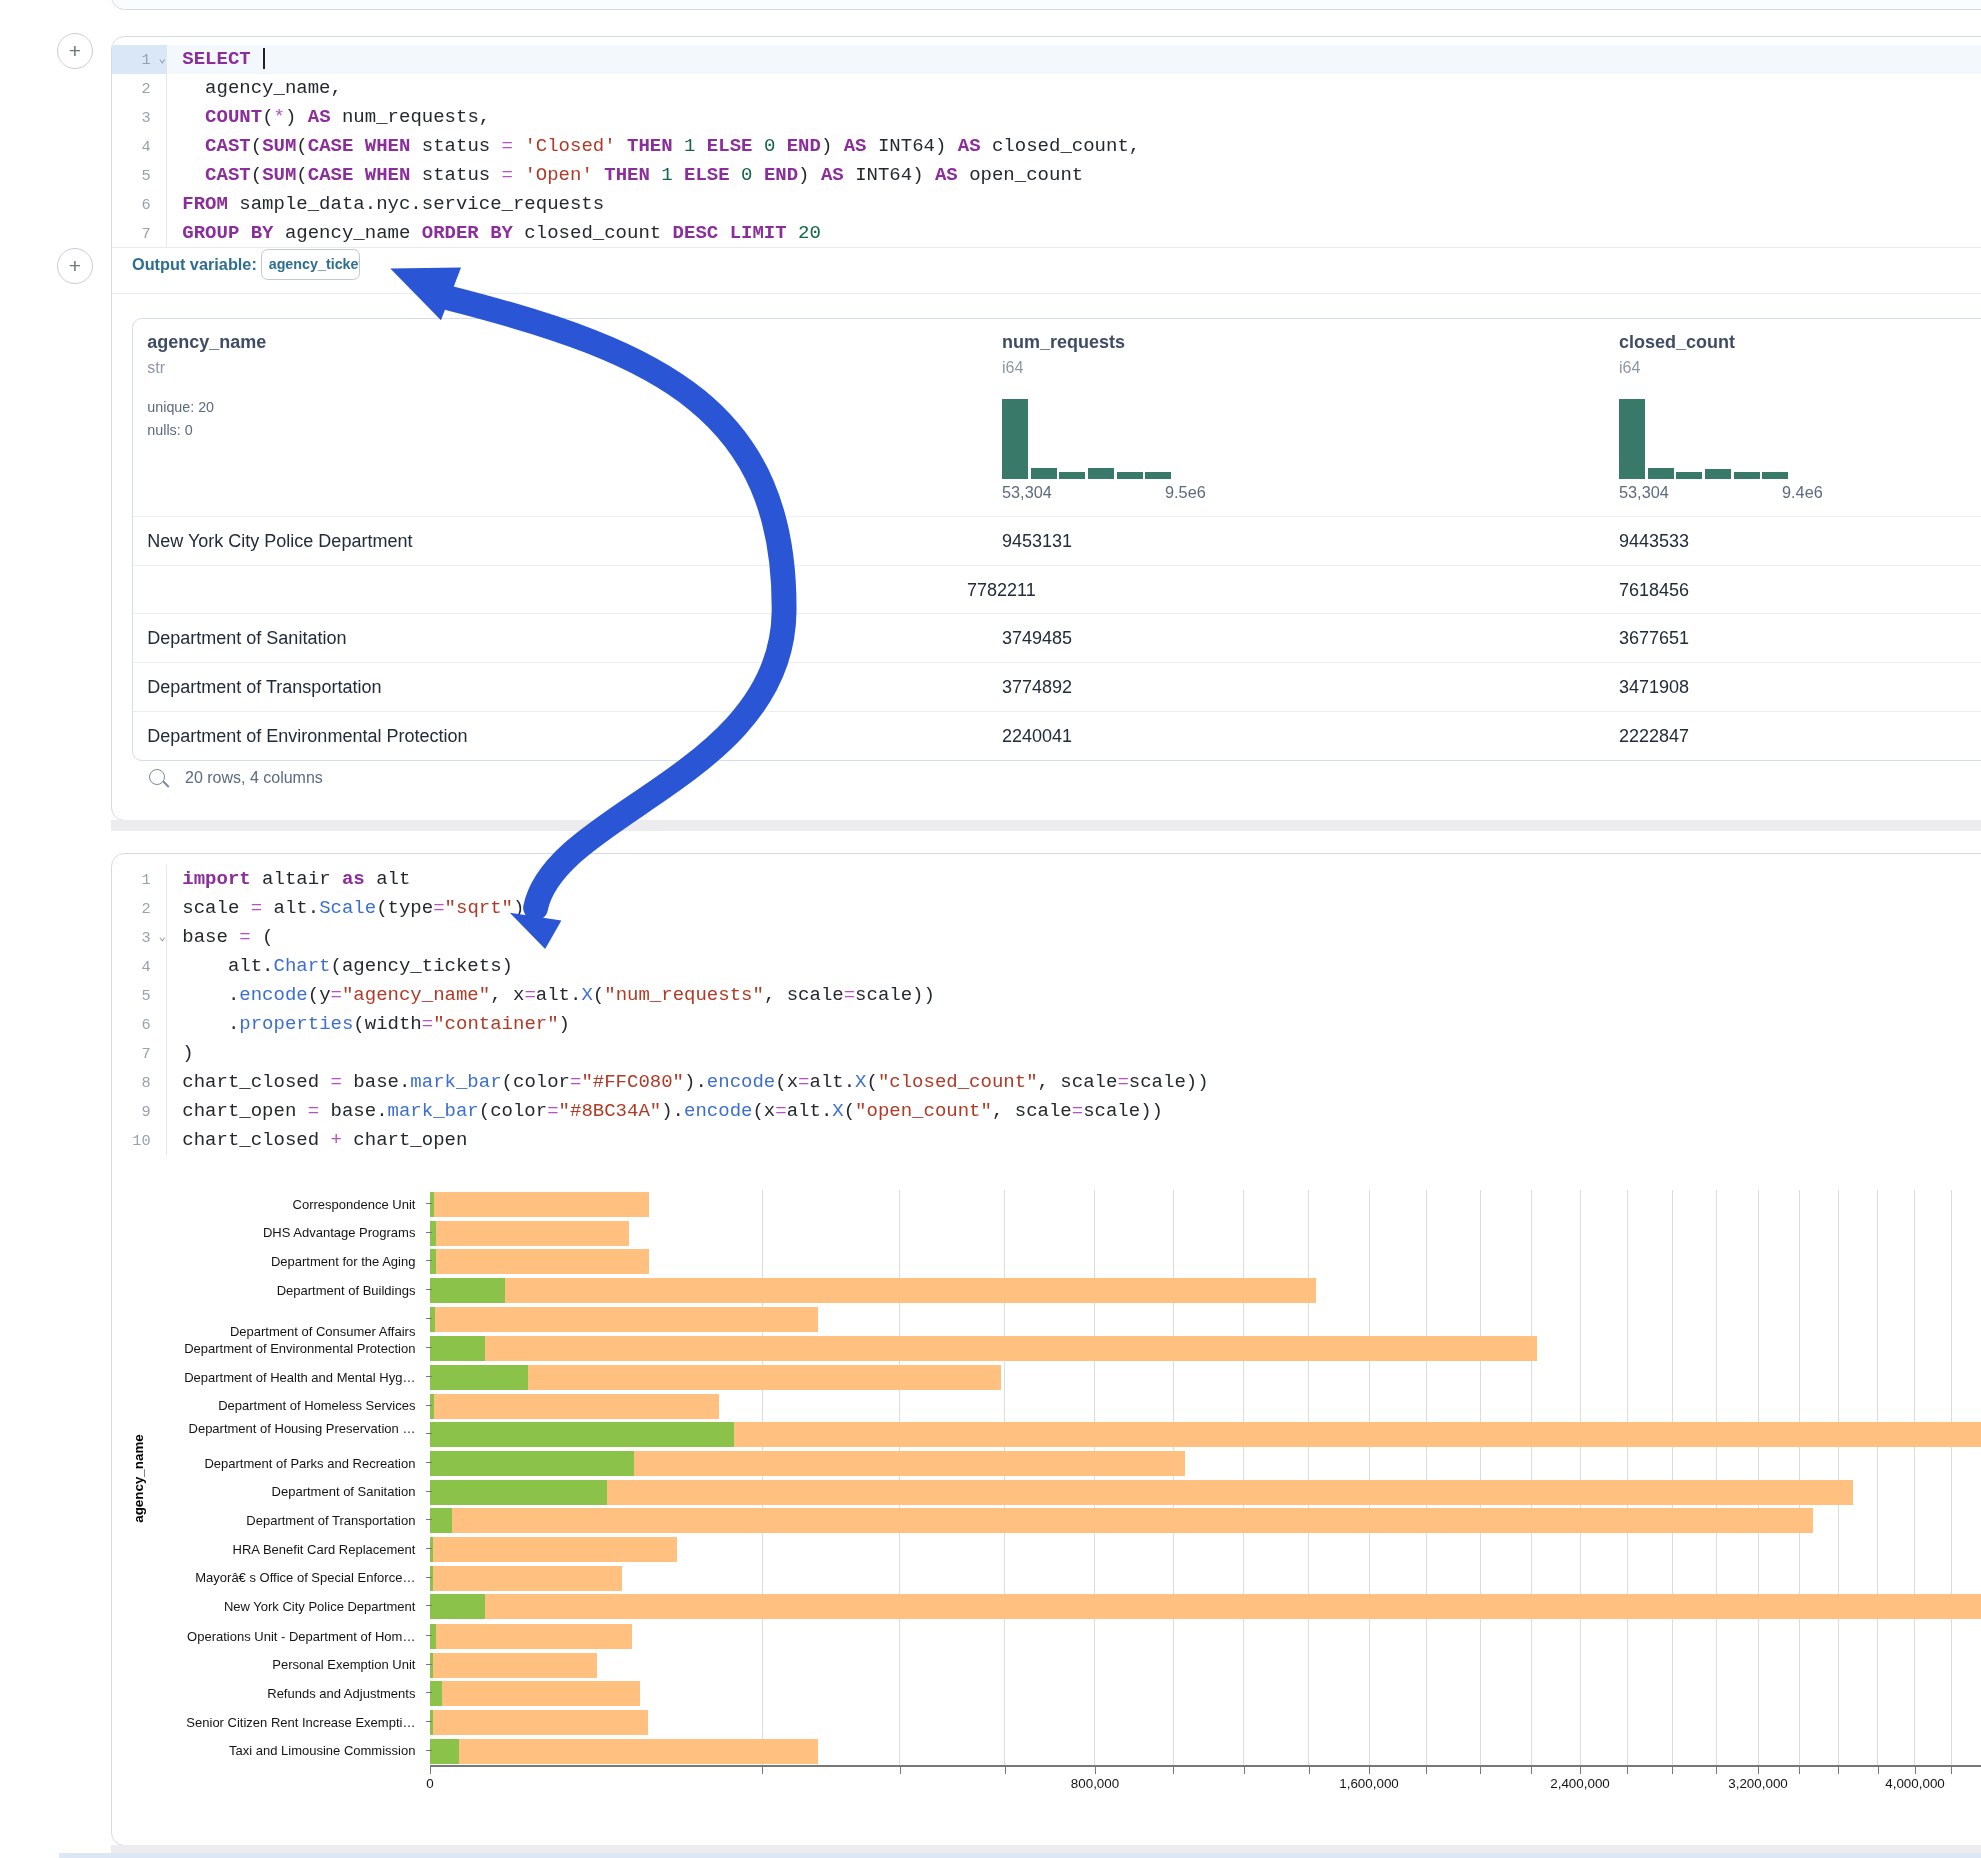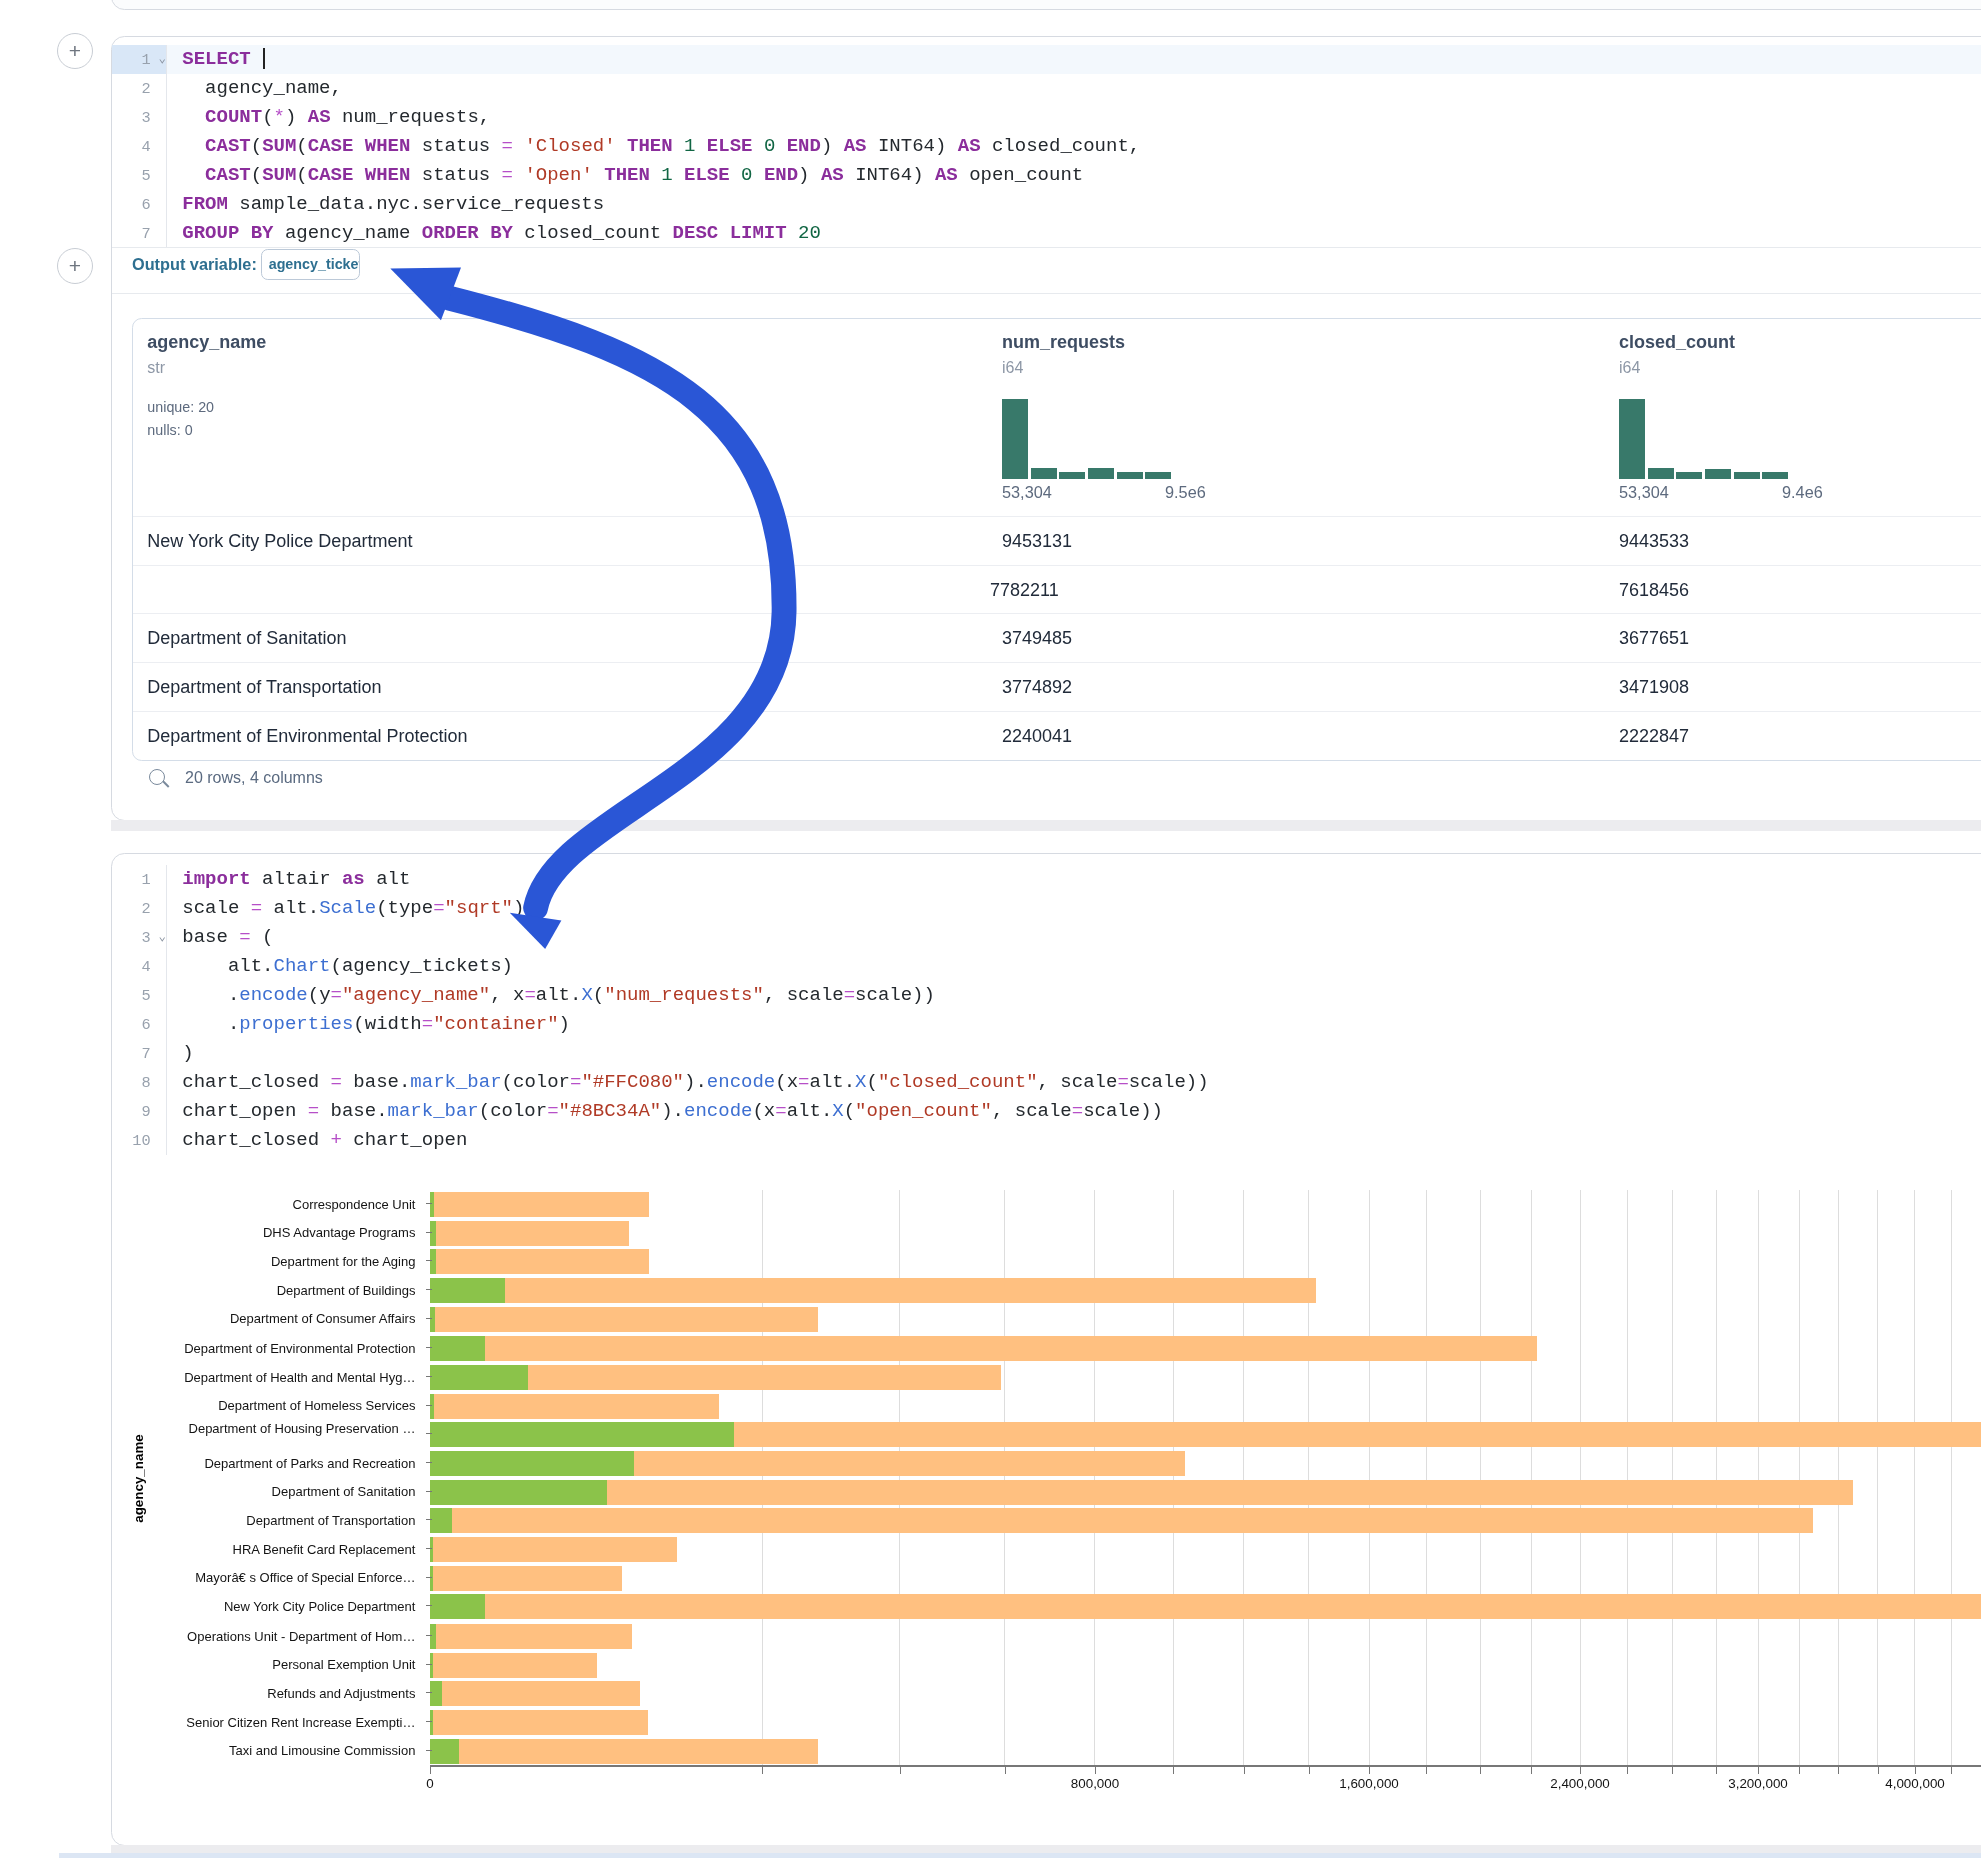--- a/index.html
+++ b/index.html
@@ -133,21 +133,21 @@
       <div class="hist-min">53,304</div>
       <div class="hist-max">9.4e6</div>
     </div>
     <div id="table-rows">
         <div class="t-row" style="top: 197px;">
           <div class="t-cell" style="left: 14.3px;">New York City Police Department</div>
           <div class="t-cell" style="left: 869px;">9453131</div>
           <div class="t-cell" style="left: 1486px;">9443533</div>
         </div>
         <div class="t-row" style="top: 246px;">
-          <div class="t-cell" style="left: 857px;">7782211</div>
+          <div class="t-cell" style="left: 834px;">7782211</div>
           <div class="t-cell" style="left: 1486px;">7618456</div>
         </div>
         <div class="t-row" style="top: 294px;">
           <div class="t-cell" style="left: 14.3px;">Department of Sanitation</div>
           <div class="t-cell" style="left: 869px;">3749485</div>
           <div class="t-cell" style="left: 1486px;">3677651</div>
         </div>
         <div class="t-row" style="top: 343px;">
           <div class="t-cell" style="left: 14.3px;">Department of Transportation</div>
           <div class="t-cell" style="left: 869px;">3774892</div>
@@ -183,21 +183,21 @@
       <div class="code-row"><span class="gutter"><span class="ln">9</span><span class="fold"></span></span><span class="code-text"><span class="tk-pl">chart_open </span><span class="tk-op">=</span><span class="tk-pl"> base.</span><span class="tk-fn">mark_bar</span><span class="tk-pl">(color</span><span class="tk-op">=</span><span class="tk-str">"#8BC34A"</span><span class="tk-pl">).</span><span class="tk-fn">encode</span><span class="tk-pl">(x</span><span class="tk-op">=</span><span class="tk-pl">alt.</span><span class="tk-fn">X</span><span class="tk-pl">(</span><span class="tk-str">"open_count"</span><span class="tk-pl">, scale</span><span class="tk-op">=</span><span class="tk-pl">scale))</span></span></div>
       <div class="code-row"><span class="gutter"><span class="ln">10</span><span class="fold"></span></span><span class="code-text"><span class="tk-pl">chart_closed </span><span class="tk-op">+</span><span class="tk-pl"> chart_open</span></span></div>
     </div>
 
   <div class="y-title">agency_name</div>
   <div class="y-labels" id="y-labels">
       <div class="y-label" style="top: 6.7px;">Correspondence Unit</div>
       <div class="y-label" style="top: 35px;">DHS Advantage Programs</div>
       <div class="y-label" style="top: 64px;">Department for the Aging</div>
       <div class="y-label" style="top: 93px;">Department of Buildings</div>
-      <div class="y-label" style="top: 121px; text-align: right;">Department of Consumer Affairs</div>
+      <div class="y-label" style="top: 134px; text-align: right;">Department of Consumer Affairs</div>
       <div class="y-label" style="top: 151px;">Department of Environmental Protection</div>
       <div class="y-label" style="top: 180px;">Department of Health and Mental Hyg…</div>
       <div class="y-label" style="top: 208px;">Department of Homeless Services</div>
       <div class="y-label" style="top: 231px;">Department of Housing Preservation …</div>
       <div class="y-label" style="top: 266px;">Department of Parks and Recreation</div>
       <div class="y-label" style="top: 294px;">Department of Sanitation</div>
       <div class="y-label" style="top: 323px;">Department of Transportation</div>
       <div class="y-label" style="top: 352px;">HRA Benefit Card Replacement</div>
       <div class="y-label" style="top: 380px;">Mayorâ€ s Office of Special Enforce…</div>
       <div class="y-label" style="top: 409px;">New York City Police Department</div>

